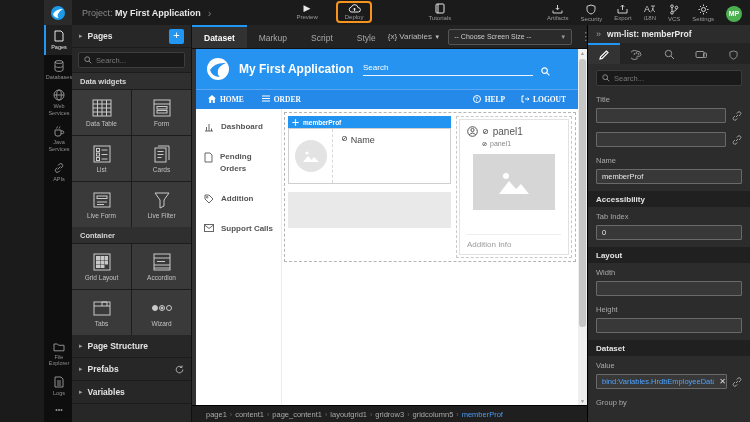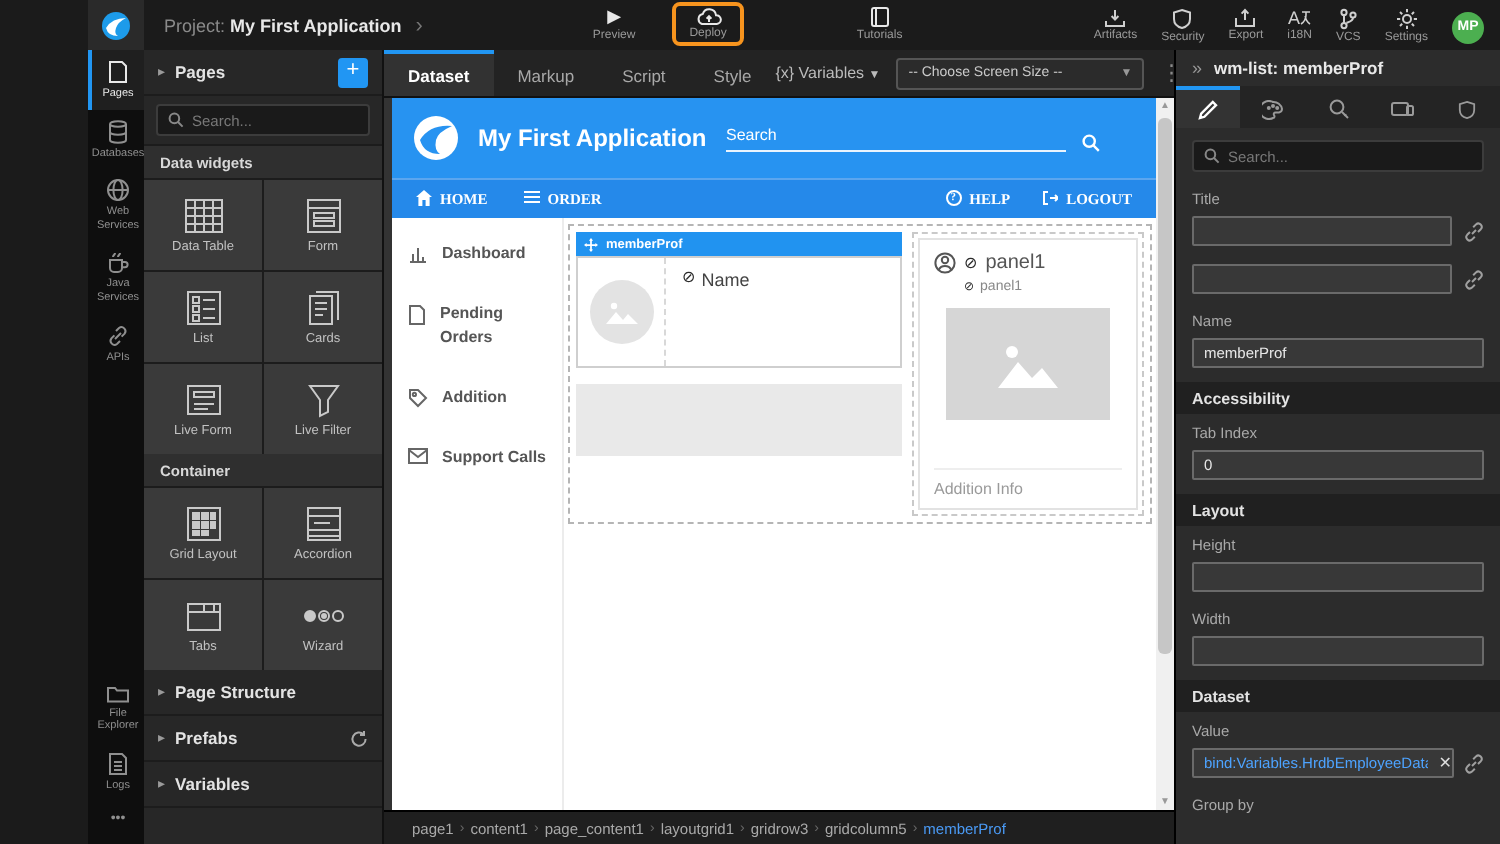--- a/index.html
+++ b/index.html
@@ -745,27 +745,27 @@
         </div>
         <div class="sec-header">Accessibility</div>
         <div class="fgroup">
           <div class="flabel">Tab Index</div>
           <div class="frow">
             <input class="finput" value="0" style="">
           </div>
         </div>
         <div class="sec-header">Layout</div>
         <div class="fgroup">
-          <div class="flabel">Height</div>
+          <div class="flabel">Width</div>
           <div class="frow">
             <input class="finput" value="" style="">
           </div>
         </div>
         <div class="fgroup">
-          <div class="flabel">Width</div>
+          <div class="flabel">Height</div>
           <div class="frow">
             <input class="finput" value="" style="">
           </div>
         </div>
         <div class="sec-header">Dataset</div>
         <div class="fgroup">
           <div class="flabel">Value</div>
           <div class="frow">
             <input class="finput bindval" value="bind:Variables.HrdbEmployeeData.data" style="">
             <span class="bind-x">✕</span>

